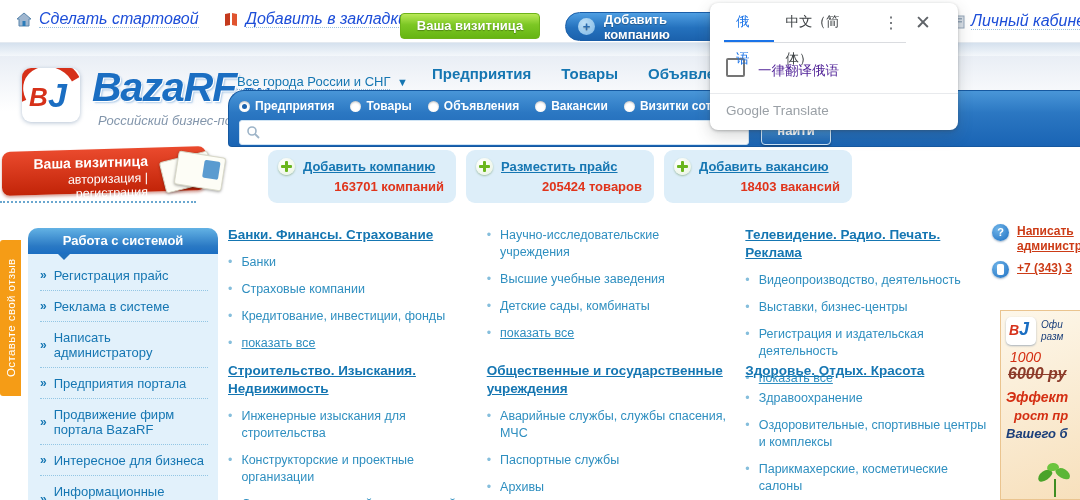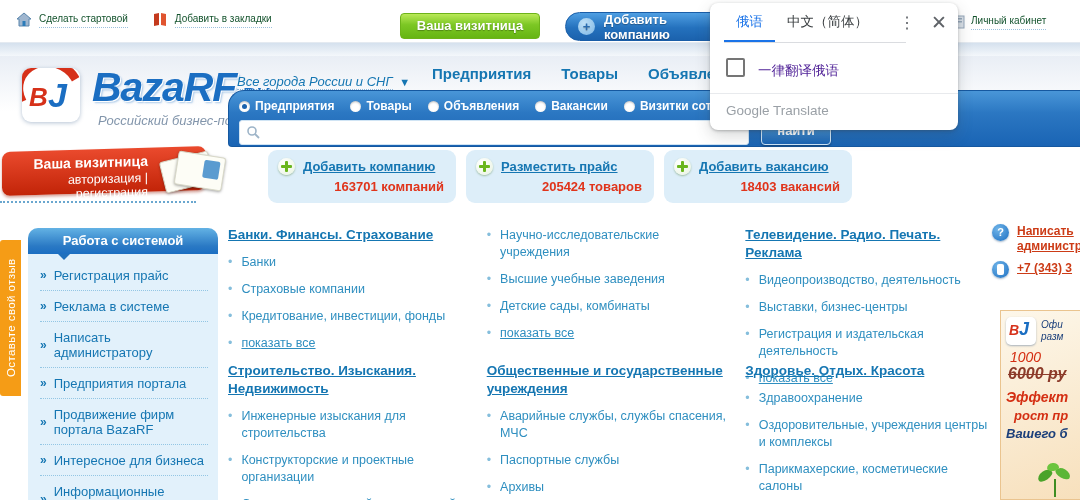--- a/index.html
+++ b/index.html
@@ -4,21 +4,21 @@
 <style>
   html,body{margin:0;padding:0;background:#fff;}
   .page{position:relative;width:1080px;height:500px;overflow:hidden;background:#fff;
         font-family:"Liberation Sans",sans-serif;-webkit-font-smoothing:antialiased;}
   a{text-decoration:none;cursor:pointer;}
 
   
   .top-gray-bar{position:absolute;left:115px;top:0;width:582px;height:7px;background:#ebebeb;border-radius:0 0 5px 5px;}
   .topbar{position:absolute;left:0;top:0;width:1080px;height:42px;background:#fff;}
   .tb-left{position:absolute;left:16px;top:11px;display:flex;align-items:center;gap:7px;}
-  .tb-link{color:#14532d;font-size:10px;border-bottom:1px dotted #9cc1dd;line-height:16px;}
+  .tb-link{color:#1d4ed8;font-size:16px;border-bottom:1px dotted #9cc1dd;line-height:16px;font-style:italic;}
   .tb-gap{width:10px;}
   .btn-green{position:absolute;left:400px;top:13px;width:140px;height:26px;border-radius:4px;
      background:linear-gradient(#b9e957,#7cc724 45%,#66b513);border:1px solid #6db31a;box-sizing:border-box;
      color:#fff;font-size:13px;font-weight:bold;text-align:center;line-height:24px;text-shadow:0 1px 1px rgba(0,0,0,.3);}
   .btn-blue{position:absolute;left:565px;top:12px;width:172px;height:29px;border-radius:15px;box-sizing:border-box;
      background:linear-gradient(#4f9fe2,#2471bd 55%,#1b62ad);border:1px solid #1a5ea8;display:flex;align-items:center;
      gap:9px;padding:0 12px;color:#fff;font-size:13px;font-weight:bold;text-shadow:0 1px 1px rgba(0,0,0,.3);}
   .plus-pill{width:17px;height:17px;border-radius:50%;background:radial-gradient(circle at 35% 30%,#bfe0f7,#7db7e4);
      color:#2a6cb0;font-weight:bold;font-size:13px;line-height:17px;text-align:center;flex:0 0 auto;}
   .tb-right{position:absolute;left:953px;top:13px;display:flex;align-items:center;gap:6px;white-space:nowrap;}
@@ -33,21 +33,21 @@
   .emblem .swoosh{position:absolute;left:-8px;top:-10px;width:52px;height:46px;border:8px solid transparent;
      border-top:9px solid #d6311a;border-left:9px solid #d6311a;border-radius:50%;transform:rotate(18deg);}
   .emblem .b{position:absolute;left:7px;top:14px;color:#d6311a;font-weight:bold;font-style:italic;font-size:26px;}
   .emblem .j{position:absolute;left:26px;top:8px;color:#1b6ec2;font-weight:bold;font-style:italic;font-size:34px;}
   .logo-text{position:absolute;left:92px;top:8px;color:#1b6ec2;font-weight:bold;font-style:italic;
      font-size:41px;letter-spacing:-1px;text-shadow:1px 1px 0 #fff,2px 2px 2px rgba(27,110,194,.35);}
   .logo-tld{font-size:19px;letter-spacing:0;}
   .logo-tagline{position:absolute;left:98px;top:57px;color:#8295ab;font-style:italic;font-size:13px;}
   .main-nav{position:absolute;left:432px;top:9px;display:flex;gap:30px;}
   .main-nav a{color:#1576b2;font-size:15px;font-weight:bold;}
-  .region-link{position:absolute;left:237px;top:18px;color:#1576b2;font-size:13px;font-style:italic;}
+  .region-link{position:absolute;left:237px;top:18px;color:#1576b2;font-size:13px;}
   .region-link .txt{border-bottom:1px dotted #8fb8d9;}
   .region-link .arr{color:#1576b2;font-size:11px;margin-left:3px;}
   .search-panel{position:absolute;left:228px;top:34px;width:852px;height:57px;box-sizing:border-box;
      background:linear-gradient(#4996d8,#2b77c2 40%,#1a64b4);border:1px solid #1558a0;border-right:none;
      border-radius:16px 0 0 4px;padding:6px 8px 0 10px;}
   .scope-row{display:flex;align-items:center;gap:16px;color:#fff;font-size:12px;font-weight:bold;height:18px;}
   .scope{display:flex;align-items:center;gap:5px;}
   .radio{width:11px;height:11px;border-radius:50%;background:#fff;box-shadow:inset 0 1px 2px rgba(0,0,0,.25);position:relative;flex:0 0 auto;}
   .radio.checked::after{content:"";position:absolute;left:3px;top:3px;width:5px;height:5px;border-radius:50%;background:#1b62ad;}
   .search-row{display:flex;align-items:center;margin-top:4px;}
@@ -126,21 +126,21 @@
   .sprout{position:absolute;left:34px;bottom:2px;width:40px;height:34px;}
   .sprout .stem{position:absolute;left:19px;bottom:0;width:2px;height:18px;background:#3e8d22;}
   .sprout .leaf{position:absolute;width:16px;height:9px;background:#4aa32a;border-radius:50% 50% 50% 50%/60% 60% 40% 40%;}
   .sprout .l1{left:2px;top:8px;transform:rotate(-35deg);}
   .sprout .l2{left:20px;top:6px;transform:rotate(30deg);background:#5cb636;}
   .sprout .l3{left:12px;top:0;transform:rotate(-6deg);background:#6cc43e;width:12px;height:8px;}
 
   
   .tpopup{position:absolute;left:710px;top:3px;width:248px;background:#fff;border-radius:8px;z-index:50;
      box-shadow:0 1px 3px rgba(60,64,67,.35),0 6px 16px rgba(60,64,67,.2);font-size:13.5px;color:#3c4043;}
-  .tp-tabs{display:flex;align-items:center;height:40px;padding:0 4px 0 14px;position:relative;}
+  .tp-tabs{display:flex;align-items:center;height:40px;padding:0 20px 0 14px;position:relative;}
   .tp-tabs .grayline{position:absolute;left:14px;bottom:0;width:182px;height:1px;background:#dadce0;}
   .tp-tab{padding:0 12px;line-height:37px;height:40px;box-sizing:border-box;}
   .tp-tab.active{color:#1a73e8;border-bottom:3px solid #1a73e8;}
   .tp-menu{margin-left:auto;color:#5f6368;font-size:16px;padding:0 9px;line-height:40px;}
   .tp-close{color:#5f6368;font-size:19px;padding:0 7px;line-height:40px;}
   .tp-body{display:flex;align-items:center;gap:13px;padding:11px 16px 13px;}
   .tp-check{width:15px;height:15px;border:2px solid #757575;border-radius:2px;flex:0 0 auto;}
   .tp-label{color:#4c1d95;margin-top:8px;}
   .tp-footer{border-top:1px solid #e8eaed;padding:9px 16px 12px;color:#9aa0a6;font-size:13.5px;}
 
@@ -410,21 +410,21 @@
           </div>
       </div>
       <div class="cat">
         <a class="cat-title">Здоровье. Отдых. Красота</a>
         <div class="cat-item">
             <span class="bullet">•</span>
             <a>Здравоохранение</a>
           </div>
         <div class="cat-item">
             <span class="bullet">•</span>
-            <a>Оздоровительные, учреждения центры и комплексы</a>
+            <a>Оздоровительные, спортивные центры и комплексы</a>
           </div>
         <div class="cat-item">
             <span class="bullet">•</span>
             <a>Парикмахерские, косметические салоны</a>
           </div>
         <div class="cat-item"></div>
       </div>
     </div>
   </main>
 

